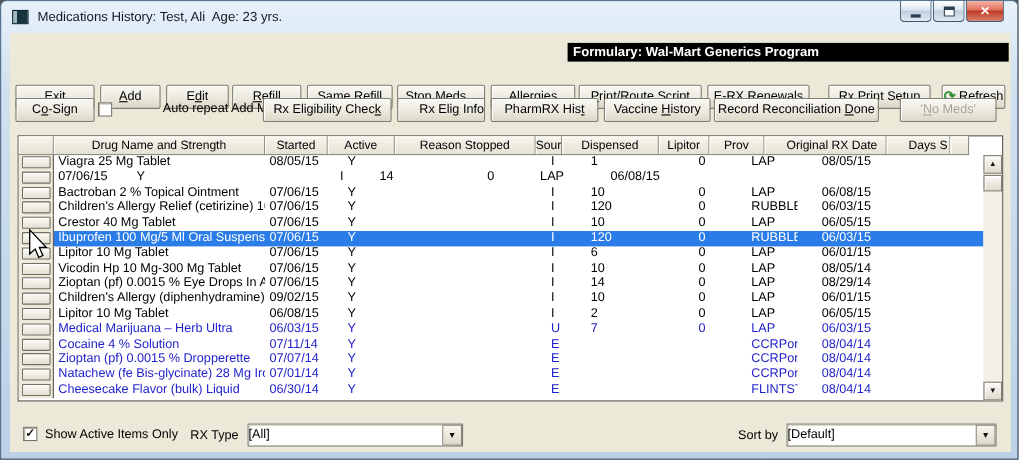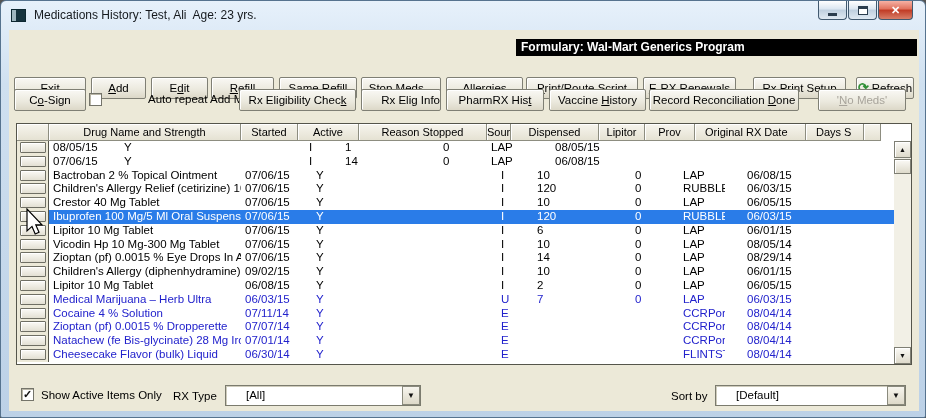--- a/index.html
+++ b/index.html
@@ -41,21 +41,21 @@
     box-shadow:inset 1px 1px 0 #b9b6a6;position:absolute;font-size:11px;font-weight:bold;
     color:#111;text-align:center;line-height:11px;}
   .tblabel{position:absolute;font-size:11.5px;color:#000;white-space:nowrap;}
   
   .grid{position:absolute;left:7px;top:93px;width:896px;height:242px;background:#fff;
     border:1px solid #55554b;}
   .ghead{display:flex;height:17px;}
   .hcell{background:linear-gradient(180deg,#f7f5ee,#e5e2d3);border-right:1px solid #8d8d80;
     border-bottom:1px solid #8d8d80;box-shadow:inset 1px 1px 0 #fff;font-size:11px;color:#000;
     text-align:center;line-height:16px;white-space:nowrap;overflow:hidden;flex:none;}
-  .hcell.hleft{text-align:left;padding-left:10px;}
+  .hcell.hleft{text-align:left;padding-left:20px;}
   .grow{display:flex;height:13.8px;font-size:11.5px;line-height:13.5px;white-space:nowrap;}
   .gutter{width:32px;flex:none;background:var(--beige);border-right:1px solid #55554b;position:relative;}
   .rowsel{position:absolute;left:3px;top:1px;width:26px;height:11px;
     background:linear-gradient(180deg,#fbfaf6,#e3e0d3);border:1px solid #6f6f64;
     box-shadow:inset 1px 1px 0 #fff;border-radius:1px;}
   .cells{display:flex;flex:none;width:845px;color:#000;}
   .cells.blue{color:var(--blue);}
   .cells.selected{background:var(--sel);color:#fff;}
   .dcell{flex:none;overflow:hidden;}
   .c-drug{width:192px;padding-left:4px;}
@@ -74,21 +74,21 @@
   .sbtn{position:absolute;left:0;width:17px;height:17px;
     background:linear-gradient(180deg,#fbfaf6,#dedacb);border:1px solid #7f7f74;
     box-shadow:inset 1px 1px 0 #fff;display:flex;align-items:center;justify-content:center;
     font-size:7px;color:#111;}
   .sbtn.up{top:0;} .sbtn.down{bottom:0;}
   .sthumb{position:absolute;left:0;top:18px;width:17px;height:15px;
     background:linear-gradient(180deg,#fbfaf6,#dedacb);border:1px solid #7f7f74;box-shadow:inset 1px 1px 0 #fff;}
   
   .combo{position:absolute;height:21px;background:#fff;border:1px solid #7b7b6e;
     box-shadow:inset 1px 1px 0 #cfccbc;}
-  .combo .val{font-size:11.5px;line-height:19px;padding-left:20px;color:#000;}
+  .combo .val{font-size:11.5px;line-height:19px;padding-left:0;color:#000;}
   .combo .drop{position:absolute;right:0px;top:0px;bottom:0px;width:18px;
     background:linear-gradient(180deg,#f7f5ee,#ddd9c9);border:1px solid #8a8a7d;
     display:flex;align-items:center;justify-content:center;font-size:8px;color:#111;}
   
   .cursor{position:absolute;left:16px;top:178px;width:22px;height:30px;pointer-events:none;}
 </style>
 </head>
 <body>
 
 <div class="window">
@@ -188,20 +188,21 @@
           <div class="hcell hleft" style="width: 111px;">Original RX Date</div>
           <div class="hcell hleft" style="width: 58px;">Days S</div>
           <div class="hcell" style="width: 17px;"></div>
         </div>
       <div class="gbody" id="gridBody">
           <div class="grow">
             <div class="gutter">
               <div class="rowsel"></div>
             </div>
             <div class="cells">
+              <div class="dcell c-drug">Viagra 25 Mg Tablet</div>
               <div class="dcell c-started">08/05/15</div>
               <div class="dcell c-active">Y</div>
               <div class="dcell c-reason"></div>
               <div class="dcell c-source">I</div>
               <div class="dcell c-disp">1</div>
               <div class="dcell c-refills">0</div>
               <div class="dcell c-prov">LAP</div>
               <div class="dcell c-orig">08/05/15</div>
               <div class="dcell c-days"></div>
             </div>

